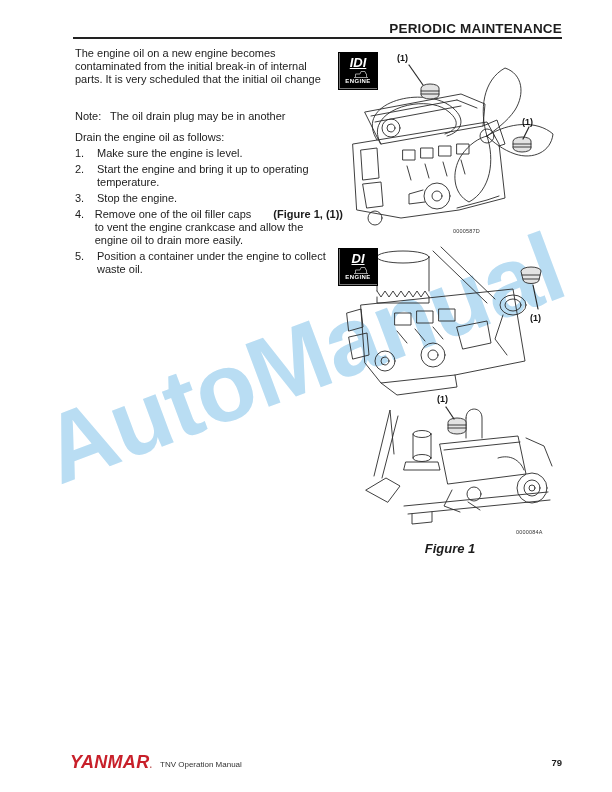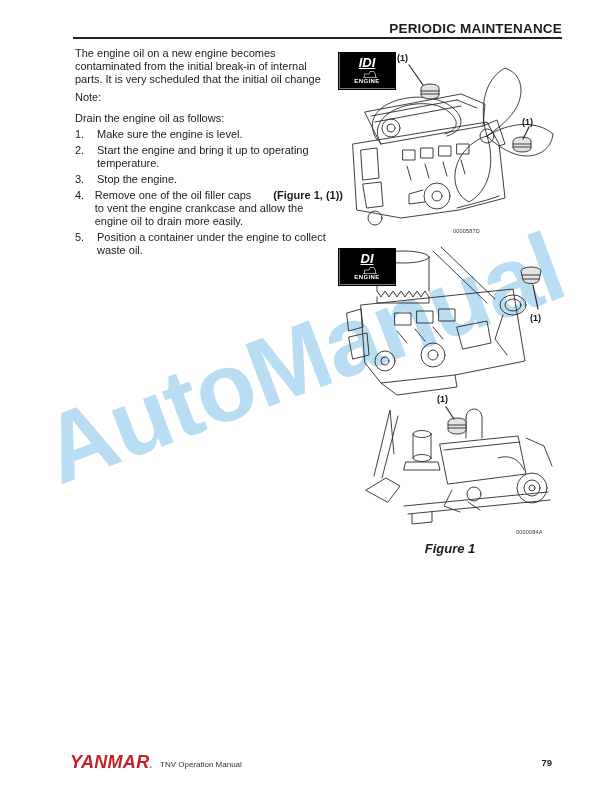--- a/index.html
+++ b/index.html
@@ -8,31 +8,31 @@
   
   .header-title{position:absolute;top:21px;right:50px;font-size:13.5px;font-weight:bold;letter-spacing:0.2px;}
   .header-rule{position:absolute;top:37px;left:73px;right:50px;height:2px;background:#222;}
   
   .watermark{position:absolute;left:48px;top:398px;z-index:1;font-size:97px;font-weight:bold;
              color:#b9ddf3;white-space:nowrap;letter-spacing:-1px;
              transform:rotate(-20.5deg);transform-origin:0 50%;}
   
   .text-col{position:absolute;left:75px;top:47px;width:268px;font-size:11px;line-height:13px;z-index:2;}
   .line{white-space:nowrap;}
-  .note{display:flex;margin-top:5px;}
+  .note{display:flex;margin-top:24px;}
   .note-label{width:35px;}
   .note-line2{padding-left:7px;}
   .intro{margin-top:8px;}
   .steps{margin-top:3px;}
   .step{display:flex;margin-top:3px;}
   .step-num{width:22px;}
   .step-text{flex:1;}
   b{font-weight:bold;padding-left:19px;}
   
-  .badge{position:absolute;width:58px;height:38px;background:#000;z-index:3;display:flex;flex-direction:column;
+  .badge{position:absolute;width:40px;height:38px;background:#000;z-index:3;display:flex;flex-direction:column;
          align-items:center;justify-content:center;box-shadow:inset 0 0 0 1px #000, inset 2px -2px 0 0 #777;}
   .badge-idi{left:338px;top:52px;}
   .badge-di{left:338px;top:248px;}
   .badge-name{color:#fff;font-size:13px;font-weight:bold;font-style:italic;text-decoration:underline;line-height:12px;}
   .badge-engine{color:#fff;font-size:6px;font-weight:bold;letter-spacing:0.4px;line-height:7px;}
   .badge svg{display:block;margin:1px 0 0 6px;}
   
   .fig{position:absolute;z-index:2;}
   #figA{left:337px;top:50px;}
   #figB{left:337px;top:243px;}
@@ -45,40 +45,41 @@
   .fig-code{position:absolute;z-index:3;font-size:5.5px;color:#333;letter-spacing:0.2px;}
   #codeA{left:453px;top:228px;}
   #codeB{left:516px;top:529px;}
   .fig-caption{position:absolute;z-index:3;left:412px;top:541px;width:76px;text-align:center;
                font-size:13px;font-weight:bold;font-style:italic;}
   
   .brand{position:absolute;left:70px;top:752px;z-index:2;font-size:18px;font-weight:bold;font-style:italic;
          color:#c8202a;letter-spacing:0.3px;}
   .brand-dot{font-size:9px;font-style:normal;color:#c06060;}
   .manual-title{position:absolute;left:160px;top:760px;z-index:2;font-size:8px;color:#333;}
-  .page-number{position:absolute;right:60px;top:757px;z-index:2;font-size:9.5px;font-weight:bold;}
+  .page-number{position:absolute;right:50px;top:757px;z-index:2;font-size:9.5px;font-weight:bold;}
 </style>
 </head>
 <body>
 
 <div class="page">
 
   <div class="watermark">AutoManual</div>
 
   <div class="header-title">PERIODIC MAINTENANCE</div>
   <div class="header-rule"></div>
 
   <div class="text-col">
     <div class="line">The engine oil on a new engine becomes</div>
     <div class="line">contaminated from the initial break-in of internal</div>
     <div class="line">parts. It is very scheduled that the initial oil change</div>
 
     <div class="note">
       <div class="note-label">Note:</div>
       <div>
+        <div class="line">The oil drain plug may be in another</div>
       </div>
     </div>
 
     <div class="intro line">Drain the engine oil as follows:</div>
 
     <div class="steps">
       <div class="step">
         <div class="step-num">1.</div>
         <div class="step-text">
             <div class="line">Make sure the engine is level.</div>

